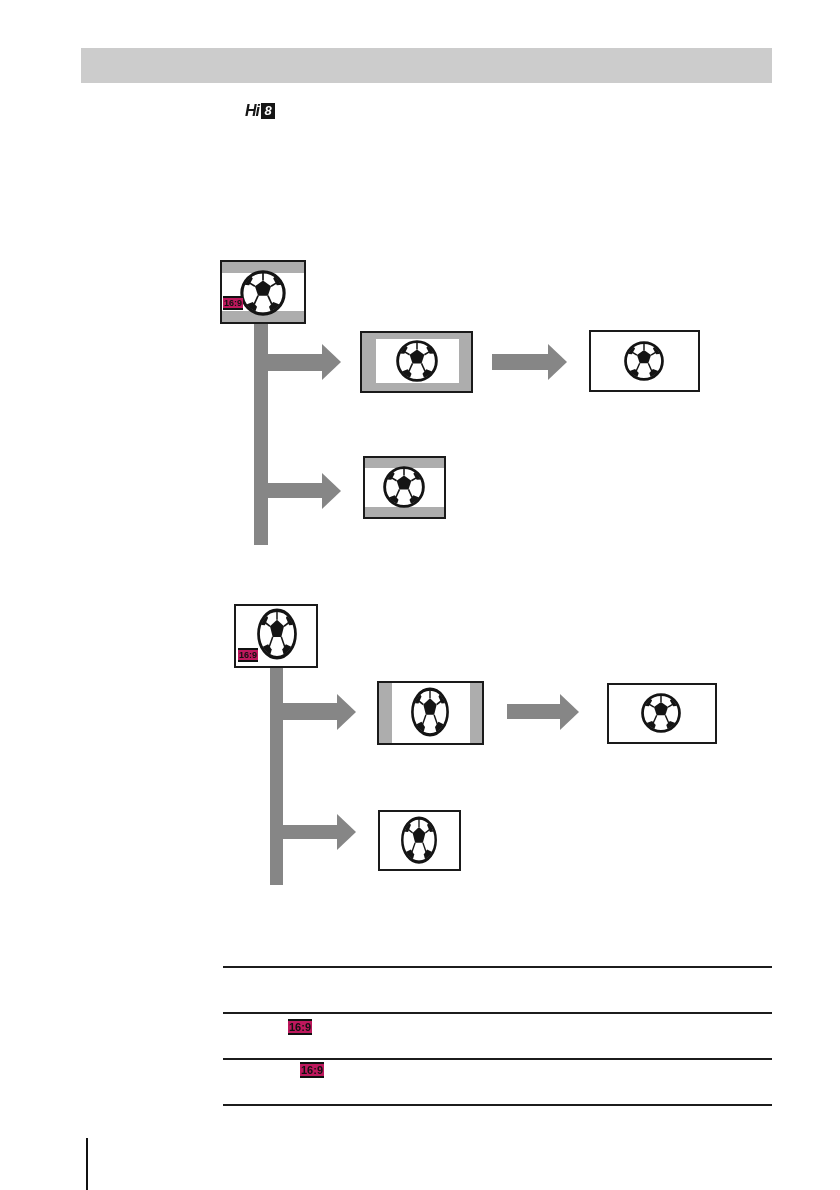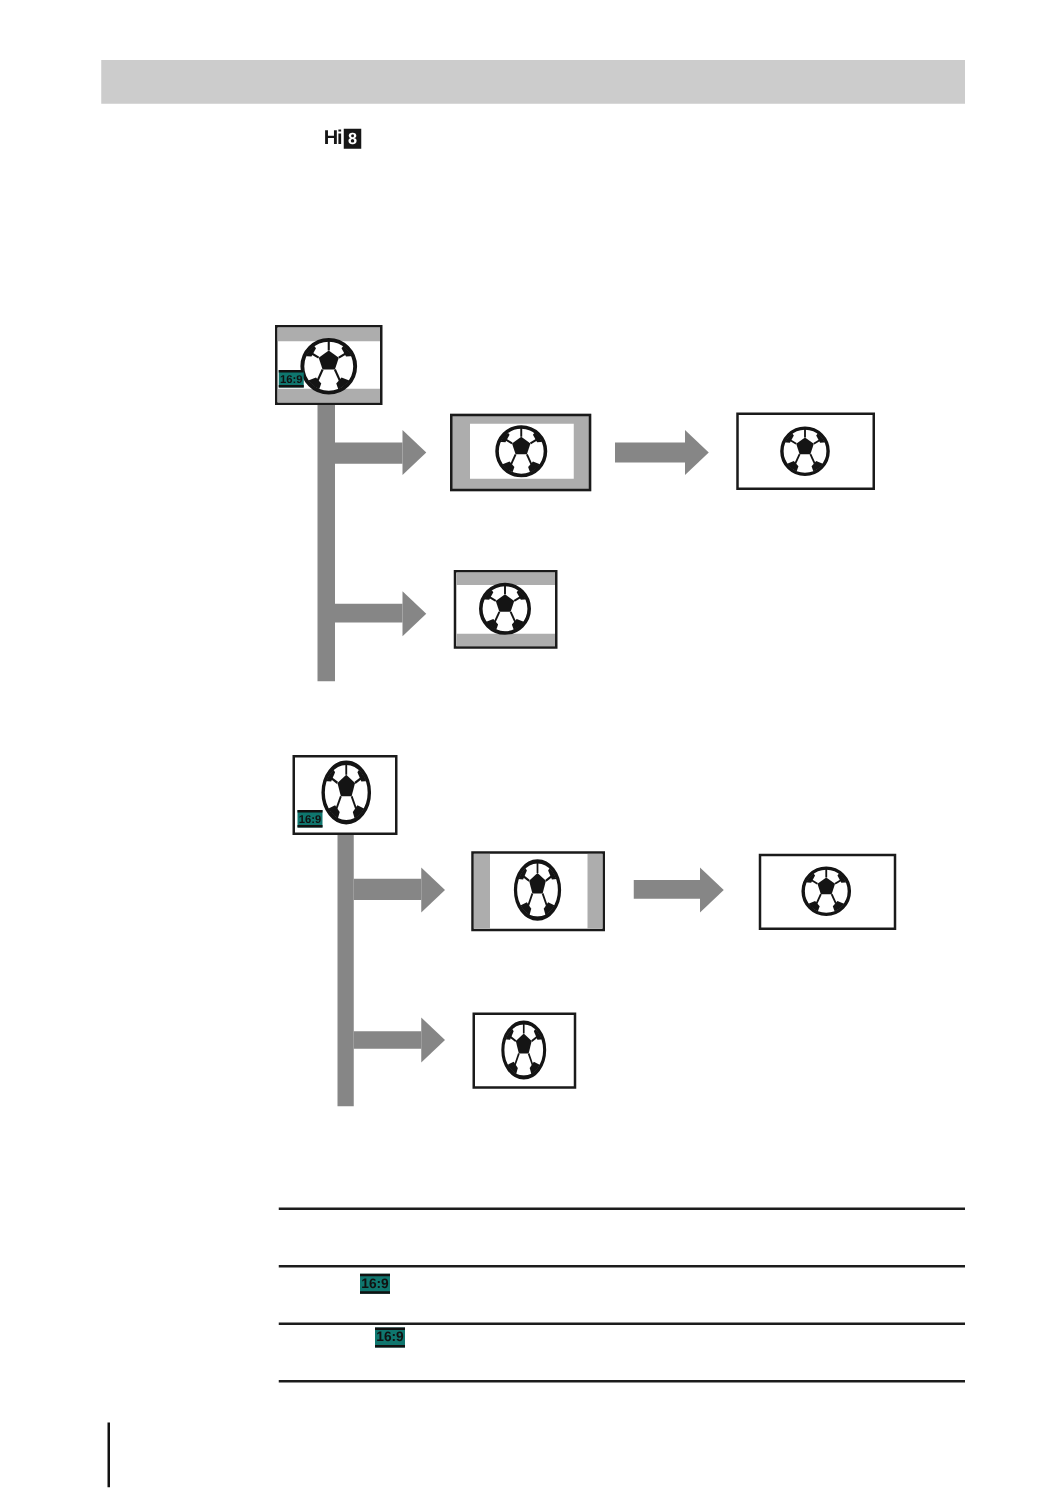--- a/index.html
+++ b/index.html
@@ -3,37 +3,37 @@
 <meta charset="utf-8">
 <style>
   html,body{margin:0;padding:0;}
   body{
     width:840px;height:1190px;position:relative;background:#ffffff;
     font-family:"Liberation Sans",sans-serif;overflow:hidden;
   }
   
   .header-bar{position:absolute;left:81px;top:48px;width:691px;height:35px;background:#cccccc;}
   
-  .hi8{position:absolute;left:259px;top:102px;height:18px;display:flex;align-items:center;}
+  .hi8{position:absolute;left:245px;top:102px;height:18px;display:flex;align-items:center;font-style:italic;}
   .hi8 .hi{font-weight:bold;font-size:16px;letter-spacing:-1px;color:#161616;line-height:18px;}
   .hi8 .eight{display:inline-block;margin-left:2px;background:#161616;color:#ffffff;
     font-weight:bold;font-size:13px;line-height:16px;width:14px;height:16px;text-align:center;}
   
   .screen{position:absolute;background:#ffffff;border:2px solid #1a1a1a;box-sizing:border-box;overflow:hidden;}
   .graybar{position:absolute;background:#adadad;}
   
   .stem,.armbody{position:absolute;background:#868686;}
   .ahead{position:absolute;width:0;height:0;border-top:18px solid transparent;
     border-bottom:18px solid transparent;border-left:19px solid #868686;}
   
   .ball{position:absolute;display:block;}
   
   .badge{position:absolute;font-weight:bold;font-size:9px;line-height:10px;
     border-top:2px solid #111;border-bottom:2px solid #111;padding:0 1px;
-    color:#111;background:#0f766e;letter-spacing:0;}
+    color:#111;background:#be185d;letter-spacing:0;}
   .badge.table-badge{font-size:11px;line-height:12px;}
   
   .tline{position:absolute;left:223px;width:549px;height:2px;background:#1c1c1c;}
   .trow{position:absolute;left:223px;width:549px;}
   
   .margin-rule{position:absolute;left:86px;top:1138px;width:2px;height:52px;background:#111;}
   svg.defs{position:absolute;width:0;height:0;}
 </style>
 </head>
 <body>

